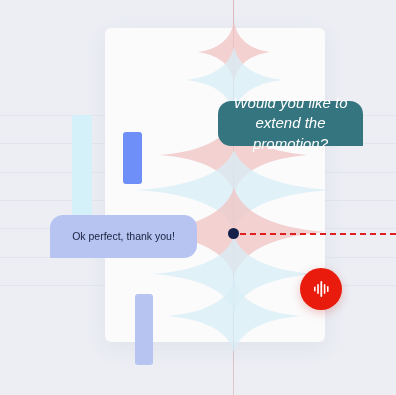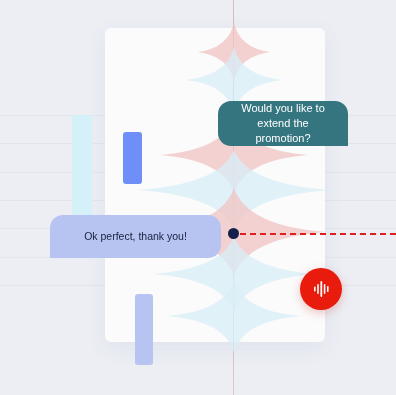--- a/index.html
+++ b/index.html
@@ -120,32 +120,33 @@
     box-sizing: border-box;
     display: flex;
     align-items: center;
     justify-content: center;
     text-align: center;
     line-height: 1.35;
   }
   .bubble-agent {
     left: 218px;
     top: 101px;
-    width: 130px;
+    width: 145px;
     height: 45px;
     background: #357580;
     color: #ffffff;
-    font-size: 11px;
+    font-size: 15px;
     border-radius: 13px 13px 0 13px;
     padding: 0 13px;
+    font-style: italic;
   }
   .bubble-user {
     left: 50px;
     top: 215px;
-    width: 171px;
+    width: 147px;
     height: 43px;
     background: #b7c4f2;
     color: #19213d;
     font-size: 10.5px;
     border-radius: 13px 13px 13px 0;
     padding: 0 20px;
   }
 
   
   .voice-button {

